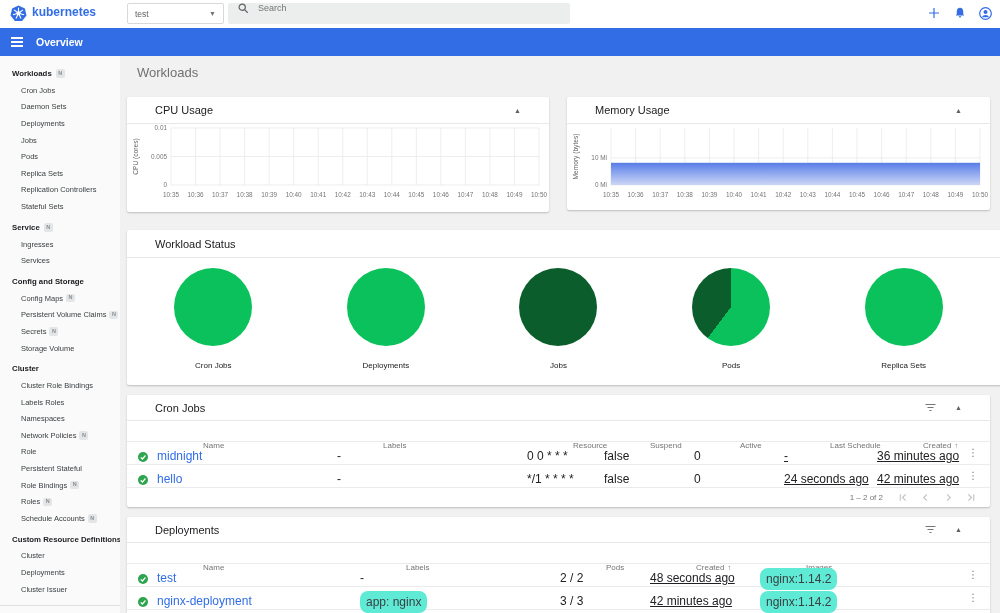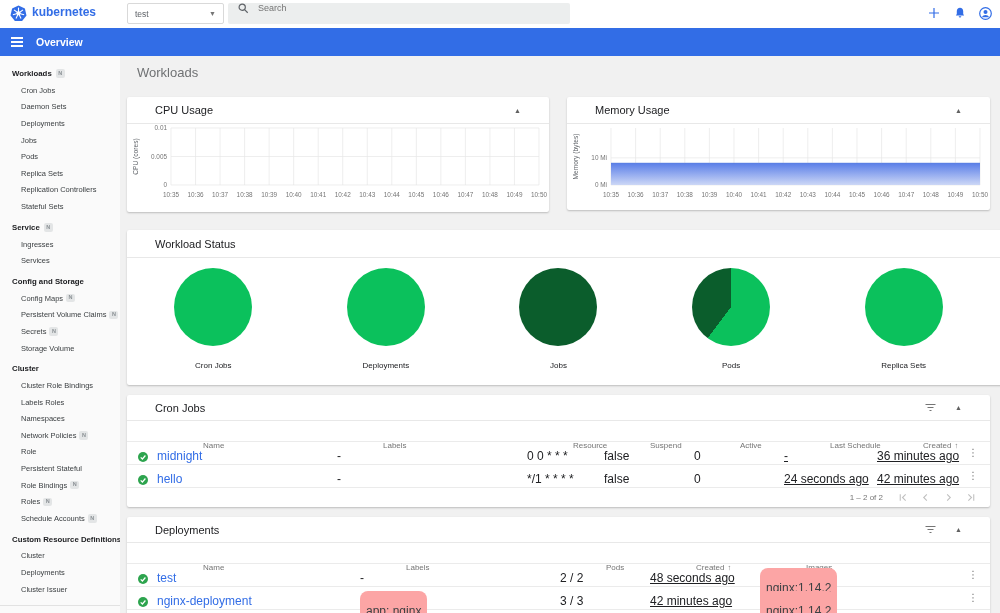--- a/index.html
+++ b/index.html
@@ -68,21 +68,21 @@
   .pie-label { margin-top:15px; font-size:8px; color:#202124; text-align:center; }
 
   
   .t-head { position:relative; height:21px; border-bottom:1px solid #ebebeb; }
   .t-col { position:absolute; top:20px; font-size:8px; color:#757575; cursor:pointer; white-space:nowrap;margin-left:46px; }
   .sort-arrow { margin-left:3px; font-size:7.5px; color:#757575; }
   .t-row { position:relative; height:23px; border-bottom:1px solid #ebebeb; }
   .t-cell { position:absolute; top:7px; font-size:12px; color:#202124; white-space:nowrap; }
   .link { color:#326de6; cursor:pointer; }
   .uline { text-decoration:underline; }
-  .chip { background:#fca5a5; color:#3c4043; border-radius:8px; padding:13px 6px; top:4px; }
+  .chip { background:#5eead4; color:#3c4043; border-radius:8px; padding:4px 6px; top:4px; }
   .status-ic { position:absolute; left:11px; top:6px; }
   .row-menu { position:absolute; right:12px; top:5px; font-size:10px; color:#757575; cursor:pointer; }
   .t-pager { position:absolute; right:14px; bottom:0; height:19px; display:flex; align-items:center;
           gap:15px; font-size:8px; color:#757575; }
   .pager-icons { display:flex; align-items:center; gap:14px; }
   .pager-icons svg { cursor:pointer; }
   text { font-family:"Liberation Sans", sans-serif; }
 </style>
 </head>
 <body>

